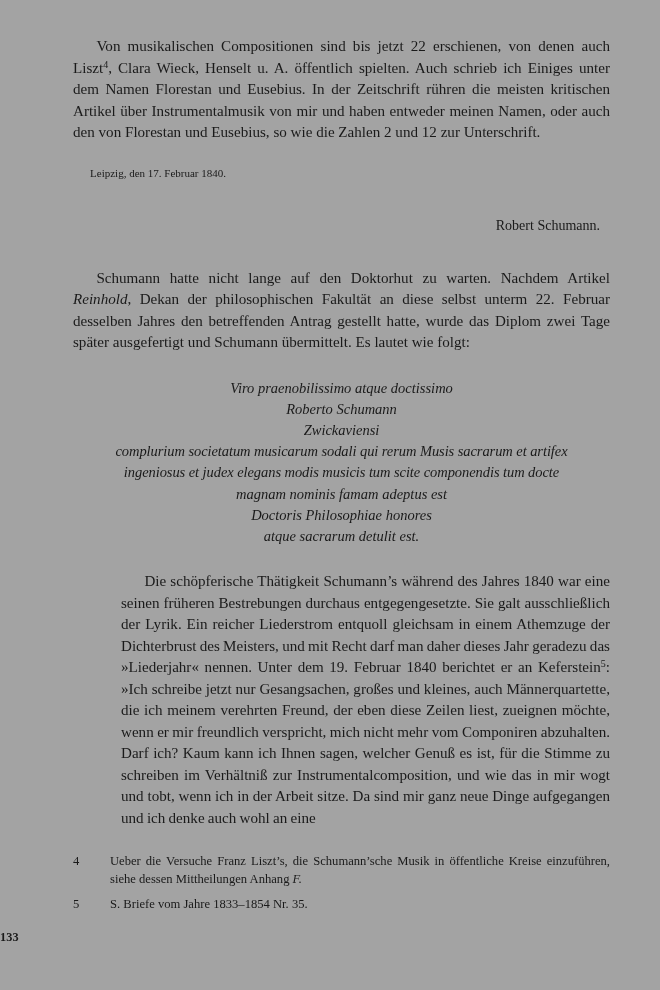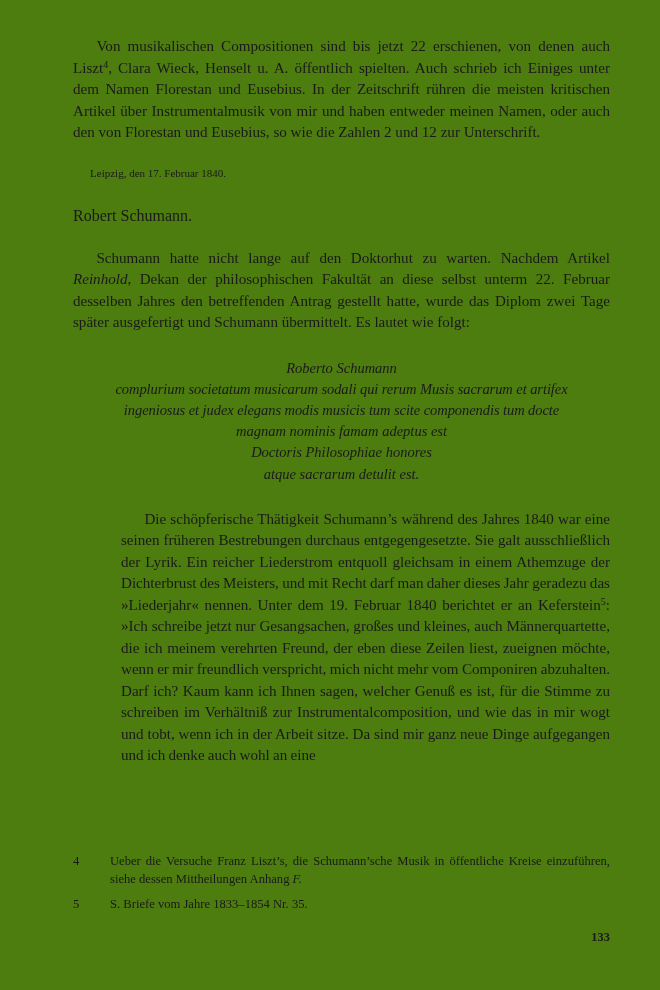--- a/index.html
+++ b/index.html
@@ -15,21 +15,21 @@
     font-family: "Liberation Serif", "DejaVu Serif", serif;
     color: #1a1a1a;
     overflow: hidden;
   }
   .page {
     position: absolute;
     left: 0;
     top: 0;
     width: 660px;
     height: 990px;
-    background: #4d7c0f;
+    background: #a3a3a3;
   }
   .textblock {
     position: absolute;
     left: 73px;
     top: 36px;
     width: 537px;
   }
   p.body-par {
     margin: 0;
     font-size: 15.1px;
@@ -47,24 +47,24 @@
   .gap-med   { height: 21px; }
   .gap-large { height: 24px; }
 
   .date-line {
     margin: 0;
     font-size: 11px;
     line-height: 21.5px;
     text-indent: 1.55em;
   }
   .signature {
-    margin: 0;
-    font-size: 16px;
+    margin: 10px;
+    font-size: 14px;
     line-height: 21.5px;
-    text-align: left;
+    text-align: right;
   }
 
   .latin-block {
     font-style: italic;
     font-size: 14.5px;
     line-height: 21.2px;
     text-align: center;
   }
   .latin-block .lt {
     display: block;
@@ -105,21 +105,20 @@
     width: 16px;
     text-align: left;
   }
   .fn .fn-text i { font-style: italic; }
 
   .folio {
     position: absolute;
     left: 0;
     top: 930px;
     width: 610px;
-    text-align: right;
     font-size: 12.3px;
     font-weight: bold;
     letter-spacing: 0.01em;
   }
 </style>
 </head>
 <body>
 
 <div class="page">
 
@@ -135,21 +134,23 @@
 
     <p class="signature">Robert Schumann.</p>
 
     <div class="gap-med"></div>
 
     <p class="body-par"><span>Schumann hatte nicht lange auf den Doktorhut zu warten. Nachdem Artikel </span><i>Reinhold</i><span>, Dekan der philosophischen Fakultät an diese selbst unterm 22. Februar desselben Jahres den betreffenden Antrag gestellt hatte, wurde das Diplom zwei Tage später ausgefertigt und Schumann übermittelt. Es lautet wie folgt:</span></p>
 
     <div class="gap-large"></div>
 
     <div class="latin-block">
+      <span class="lt">Viro praenobilissimo atque doctissimo</span>
       <span class="lt">Roberto Schumann</span>
+      <span class="lt">Zwickaviensi</span>
       <span class="lt wide">complurium societatum musicarum sodali qui rerum Musis sacrarum et artifex</span>
       <span class="lt wide">ingeniosus et judex elegans modis musicis tum scite componendis tum docte</span>
       <span class="lt">magnam nominis famam adeptus est</span>
       <span class="lt">Doctoris Philosophiae honores</span>
       <span class="lt">atque sacrarum detulit est.</span>
     </div>
 
     <div class="gap-large"></div>
 
     <p class="body-par tight"><span>Die schöpferische Thätigkeit Schumann’s während des Jahres 1840 war eine seinen früheren Bestrebungen durchaus entgegengesetzte. Sie galt ausschließlich der Lyrik. Ein reicher Liederstrom entquoll gleichsam in einem Athemzuge der Dichterbrust des Meisters, und mit Recht darf man daher dieses Jahr geradezu das »Liederjahr« nennen. Unter dem 19. Februar 1840 berichtet er an Keferstein</span><sup>5</sup><span>: »Ich schreibe jetzt nur Gesangsachen, großes und kleines, auch Männerquartette, die ich meinem verehrten Freund, der eben diese Zeilen liest, zueignen möchte, wenn er mir freundlich verspricht, mich nicht mehr vom Componiren abzuhalten. Darf ich? Kaum kann ich Ihnen sagen, welcher Genuß es ist, für die Stimme zu schreiben im Verhältniß zur Instrumentalcomposition, und wie das in mir wogt und tobt, wenn ich in der Arbeit sitze. Da sind mir ganz neue Dinge aufgegangen und ich denke auch wohl an eine</span></p>

